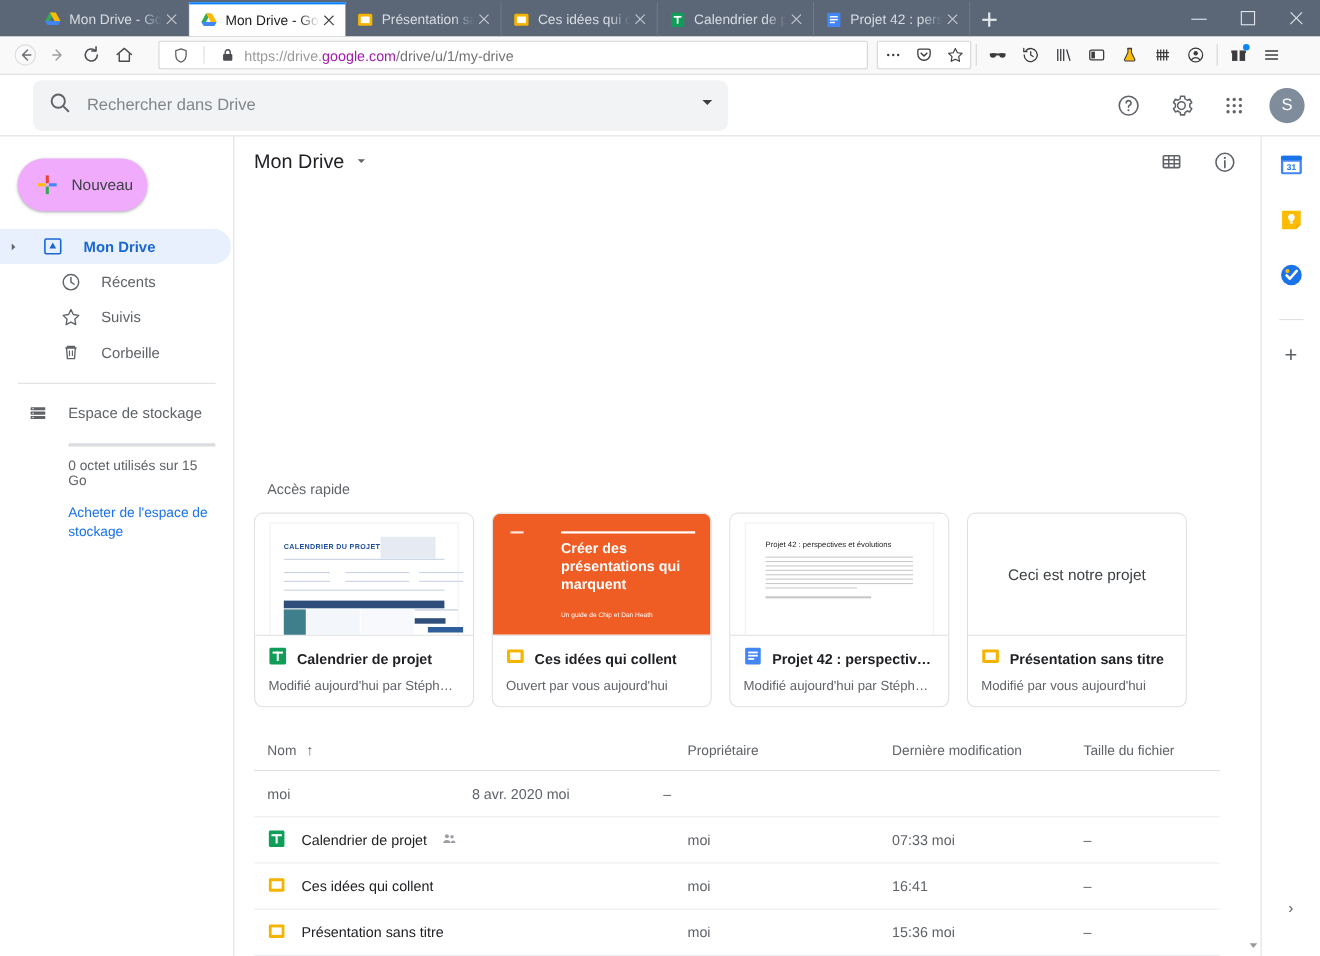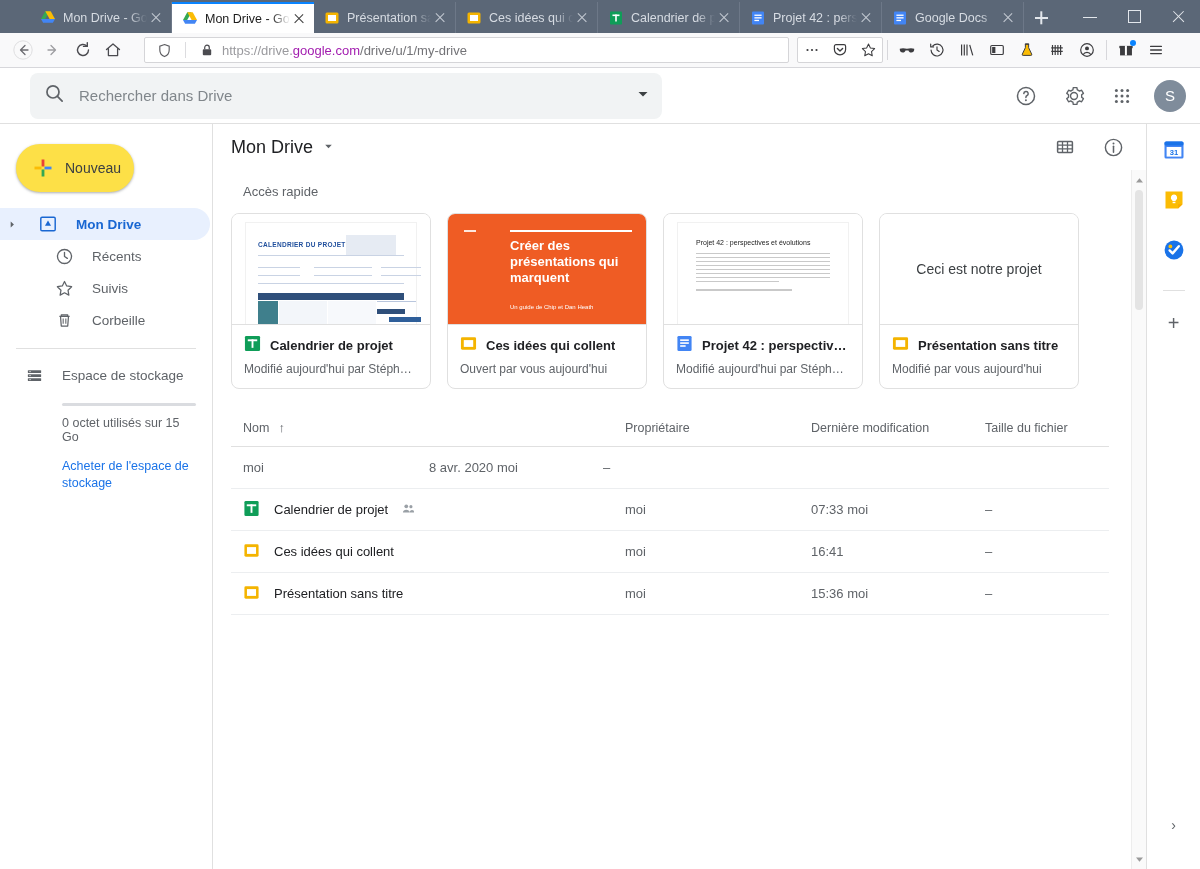--- a/index.html
+++ b/index.html
@@ -123,21 +123,21 @@
   .avatar {
     width: 32px; height: 32px; border-radius: 50%; background: #7f8c9b; color: #fff;
     display: flex; align-items: center; justify-content: center; font-size: 15px; margin-left: 6px;
   }
 
   .body-row { flex: 1 1 auto; display: flex; min-height: 0; }
 
   
   .sidebar { width: 212px; flex: 0 0 212px; padding-top: 14px; }
   .new-btn {
-    width: 118px; height: 48px; border-radius: 24px; background: #fde047;
+    width: 118px; height: 48px; border-radius: 24px; background: #f0abfc;
     box-shadow: 0 1px 3px rgba(60,64,67,.3), 0 1px 2px rgba(60,64,67,.15);
     display: flex; align-items: center; gap: 11px; padding-left: 16px;
     margin: 6px 0 16px 16px; font-size: 14px; color: #3c4043; font-weight: 500;
   }
   .plus-g { width: 22px; height: 22px; position: relative; flex: 0 0 22px; }
   .nav-item {
     height: 32px; display: flex; align-items: center; gap: 18px;
     padding-left: 8px; border-radius: 0 16px 16px 0; color: #5f6368; font-size: 13.5px;
     margin-right: 2px;
   }
@@ -154,21 +154,21 @@
   .buy-link { font-size: 12.5px; color: #1a73e8; margin: 14px 16px 0 62px; line-height: 17px; width: 130px; }
 
   
   .main { flex: 1 1 auto; min-width: 0; display: flex; flex-direction: column; border-left: 1px solid #e0e0e0; }
   .main-head { height: 46px; flex: 0 0 46px; display: flex; align-items: center; padding: 0 14px 0 18px; }
   .crumb { font-size: 18px; color: #202124; }
   .crumb-caret { margin-left: 10px; color: #5f6368; font-size: 9px; }
   .main-head-right { margin-left: auto; display: flex; align-items: center; gap: 10px; }
   .mh-icon { width: 38px; height: 38px; border-radius: 50%; display: flex; align-items: center; justify-content: center; color: #5f6368; }
 
-  .scroll-area { flex: 1 1 auto; overflow: hidden; position: relative; display: flex; }
+  .scroll-area { flex: 1 1 auto; overflow: hidden; position: relative; display: flex; align-items: flex-end; }
   .content { flex: 1 1 auto; padding: 14px 22px 0 18px; min-width: 0; }
 
   .section-title { font-size: 13px; color: #5f6368; font-weight: 500; margin: 0 0 14px 12px; }
 
   .cards { display: flex; gap: 16px; }
   .card {
     width: 200px; flex: 0 0 200px; border: 1px solid #e0e0e0; border-radius: 8px;
     overflow: hidden; background: #fff;
   }
   .card-thumb { height: 111px; background: #fff; border-bottom: 1px solid #e0e0e0; position: relative; overflow: hidden; }
@@ -297,32 +297,20 @@
             <rect x="2" y="1.5" width="12" height="13" rx="1" fill="#4285f4"></rect>
             <rect x="4.4" y="4.6" width="7.2" height="1.3" fill="#fff"></rect>
             <rect x="4.4" y="7.2" width="7.2" height="1.3" fill="#fff"></rect>
             <rect x="4.4" y="9.8" width="4.6" height="1.3" fill="#fff"></rect>
           </svg>
       </span>
       <span class="tab-title">Projet 42 : perspectives</span>
       <span class="tab-close"></span>
     </div>
 
-    <div class="tab">
-      <span class="tab-fav">
-        <svg width="16" height="16" viewBox="0 0 16 16">
-            <rect x="2" y="1.5" width="12" height="13" rx="1" fill="#4285f4"></rect>
-            <rect x="4.4" y="4.6" width="7.2" height="1.3" fill="#fff"></rect>
-            <rect x="4.4" y="7.2" width="7.2" height="1.3" fill="#fff"></rect>
-            <rect x="4.4" y="9.8" width="4.6" height="1.3" fill="#fff"></rect>
-          </svg>
-      </span>
-      <span class="tab-title">Google Docs</span>
-      <span class="tab-close"></span>
-    </div>
 
     <div class="newtab"></div>
 
     <div class="wincontrols">
       <div class="wc min">
           <i></i>
         </div>
       <div class="wc max">
           <i></i>
         </div>

